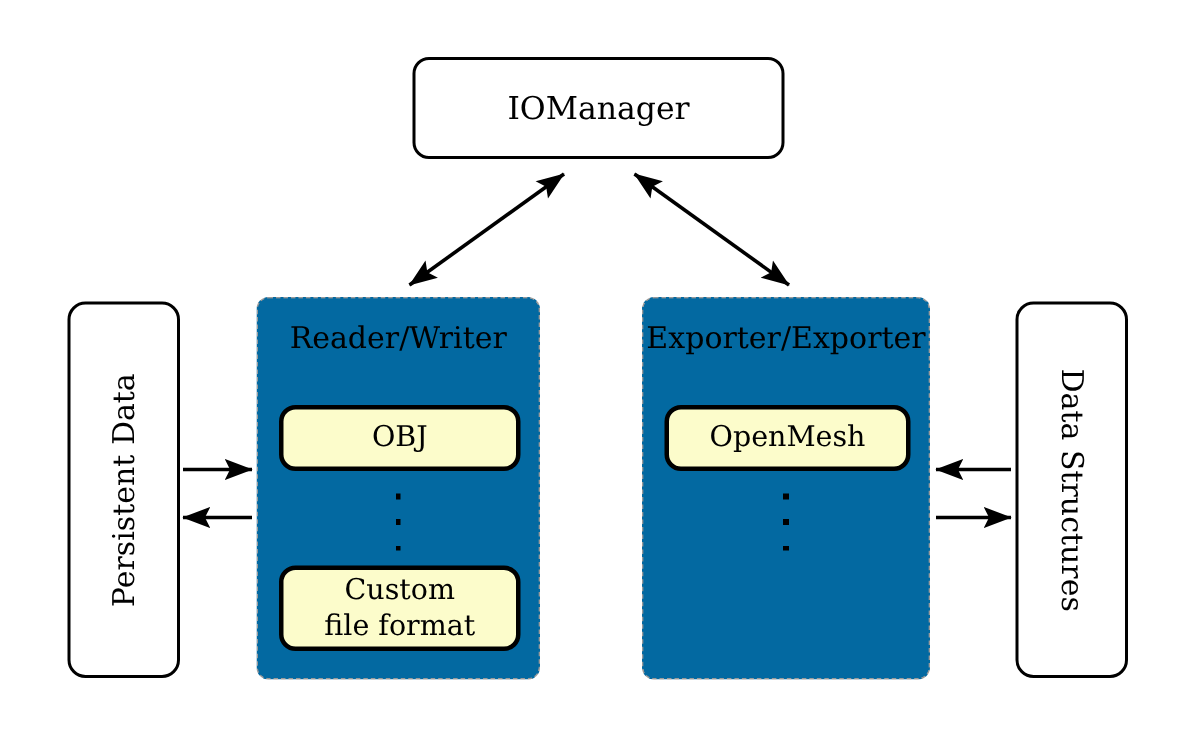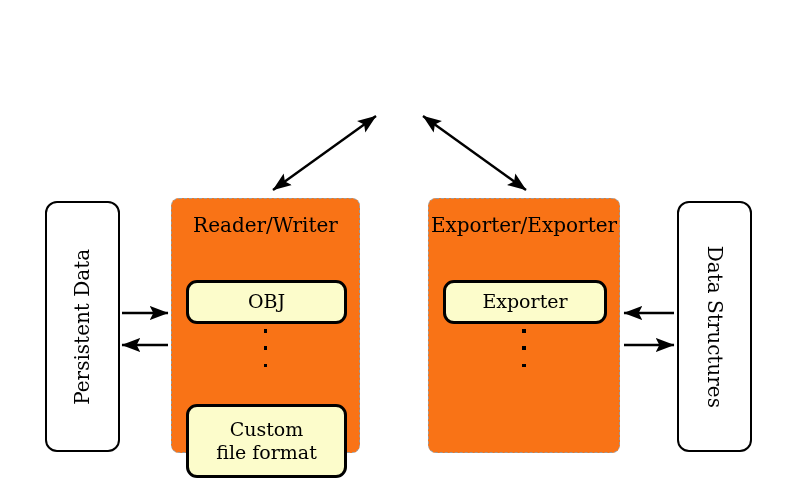--- a/index.html
+++ b/index.html
@@ -55,21 +55,21 @@
     white-space: nowrap;
     font-size: 20px;
   }
   .vlabel.ccw { transform: rotate(-90deg); }
   .vlabel.cw  { transform: rotate(90deg); }
 
   
   .group {
     position: absolute;
     box-sizing: border-box;
-    background: #f97316;
+    background: #0369a1;
     border: 1.6px dashed #9a9a9a;
     border-radius: 8px;
     padding-left: 24px;
   }
   #group-reader-writer     { left: 171px; top: 198px; width: 189px; height: 255px; }
   #group-importer-exporter { left: 428px; top: 198px; width: 192px; height: 255px; }
 
   .group-title {
     position: absolute;
     top: 14px;
@@ -90,22 +90,22 @@
     border-radius: 11px;
     display: flex;
     align-items: center;
     justify-content: center;
     text-align: center;
     font-size: 19px;
     color: #000000;
     line-height: 1.22;
     left: 14px;
   }
-  .inner.top    { top: 81px;  height: 44px; }
-  .inner.bottom { top: 178px; height: 74px; margin-top: 27px; }
+  .inner.top    { top: 71px;  height: 44px; }
+  .inner.bottom { top: 178px; height: 57px; }
   #group-reader-writer .inner     { width: 161px; }
   #group-importer-exporter .inner { width: 164px; }
 
   
   .vdots {
     position: absolute;
     left: 0;
     width: 100%;
     top: 130px;
     height: 38px;
@@ -129,20 +129,23 @@
     width: 800px;
     height: 489px;
     pointer-events: none;
   }
 </style>
 </head>
 <body>
 
 <div id="canvas">
 
+  <div class="node" id="io-manager">
+    <span>IOManager</span>
+  </div>
 
   <div class="node side-node" id="persistent-data">
     <span class="vlabel ccw">Persistent Data</span>
   </div>
 
   <div class="node side-node" id="data-structures">
     <span class="vlabel cw">Data Structures</span>
   </div>
 
   <div class="group" id="group-reader-writer">
@@ -160,21 +163,21 @@
 
     <div class="inner bottom">
       <span class="ml">Custom<br>file format</span>
     </div>
   </div>
 
   <div class="group" id="group-importer-exporter">
     <div class="group-title">Exporter/Exporter</div>
 
     <div class="inner top">
-      <span>Exporter</span>
+      <span>OpenMesh</span>
     </div>
 
     <div class="vdots">
       <span></span>
       <span></span>
       <span></span>
     </div>
 
   </div>
 

